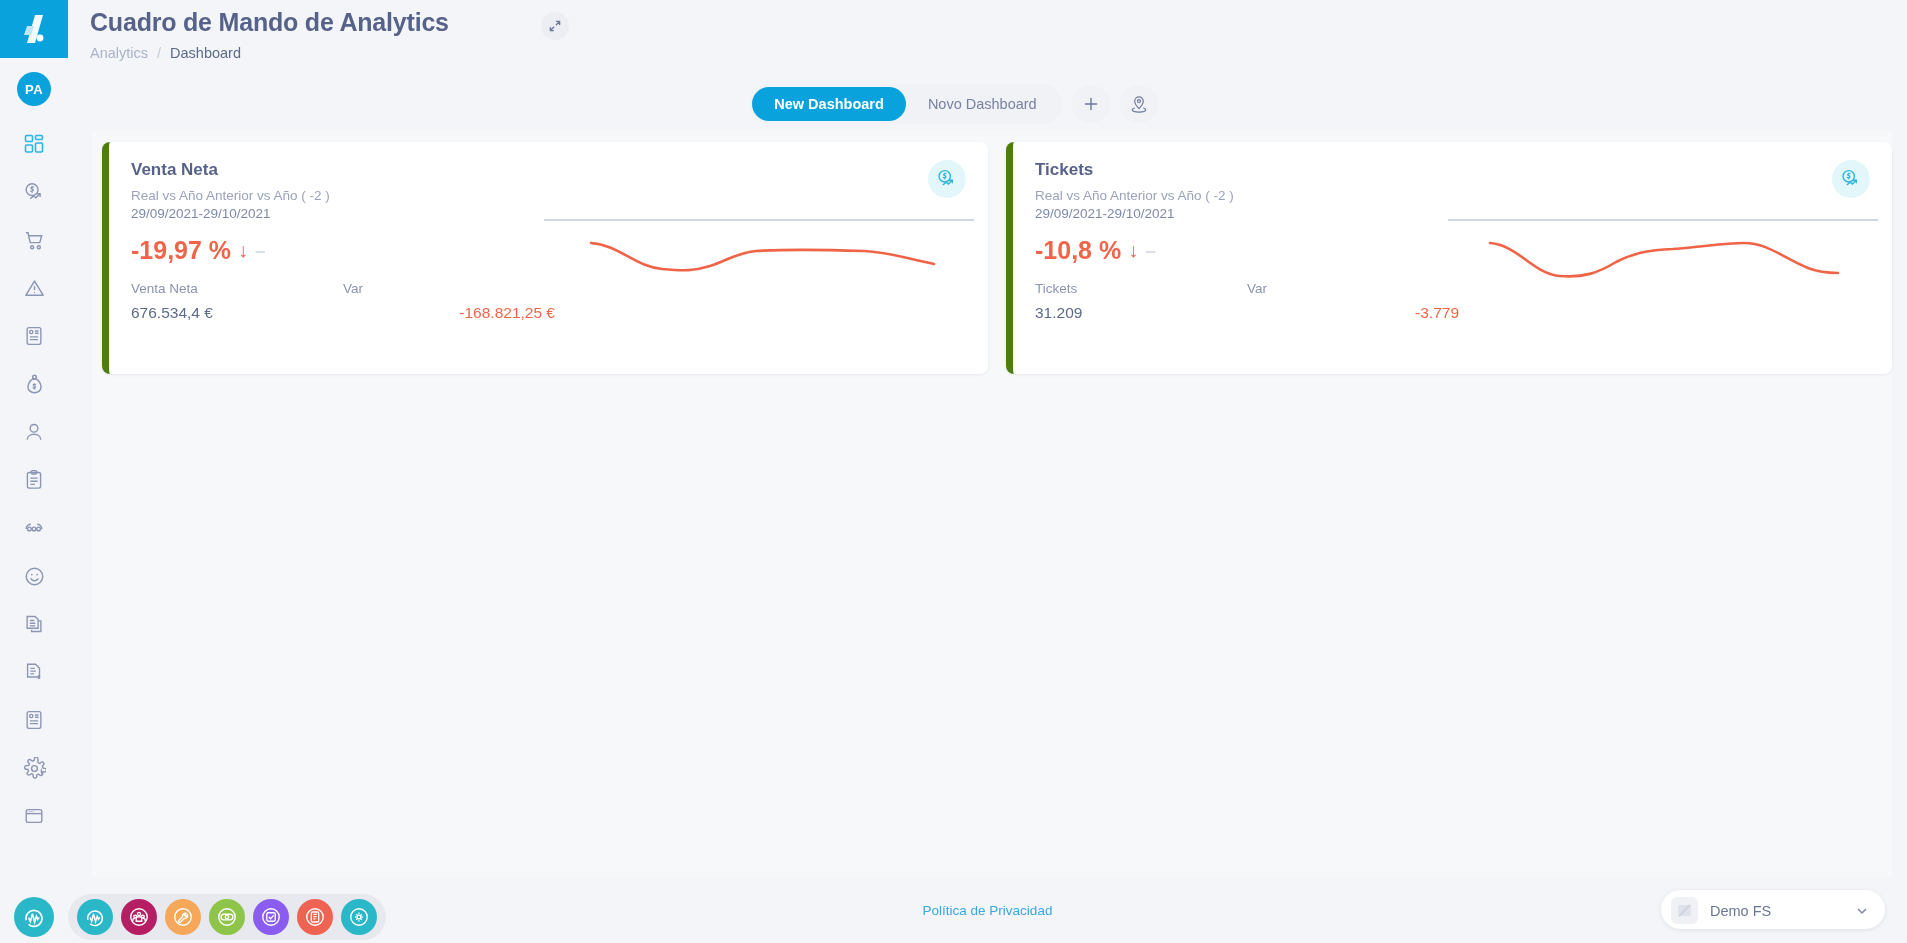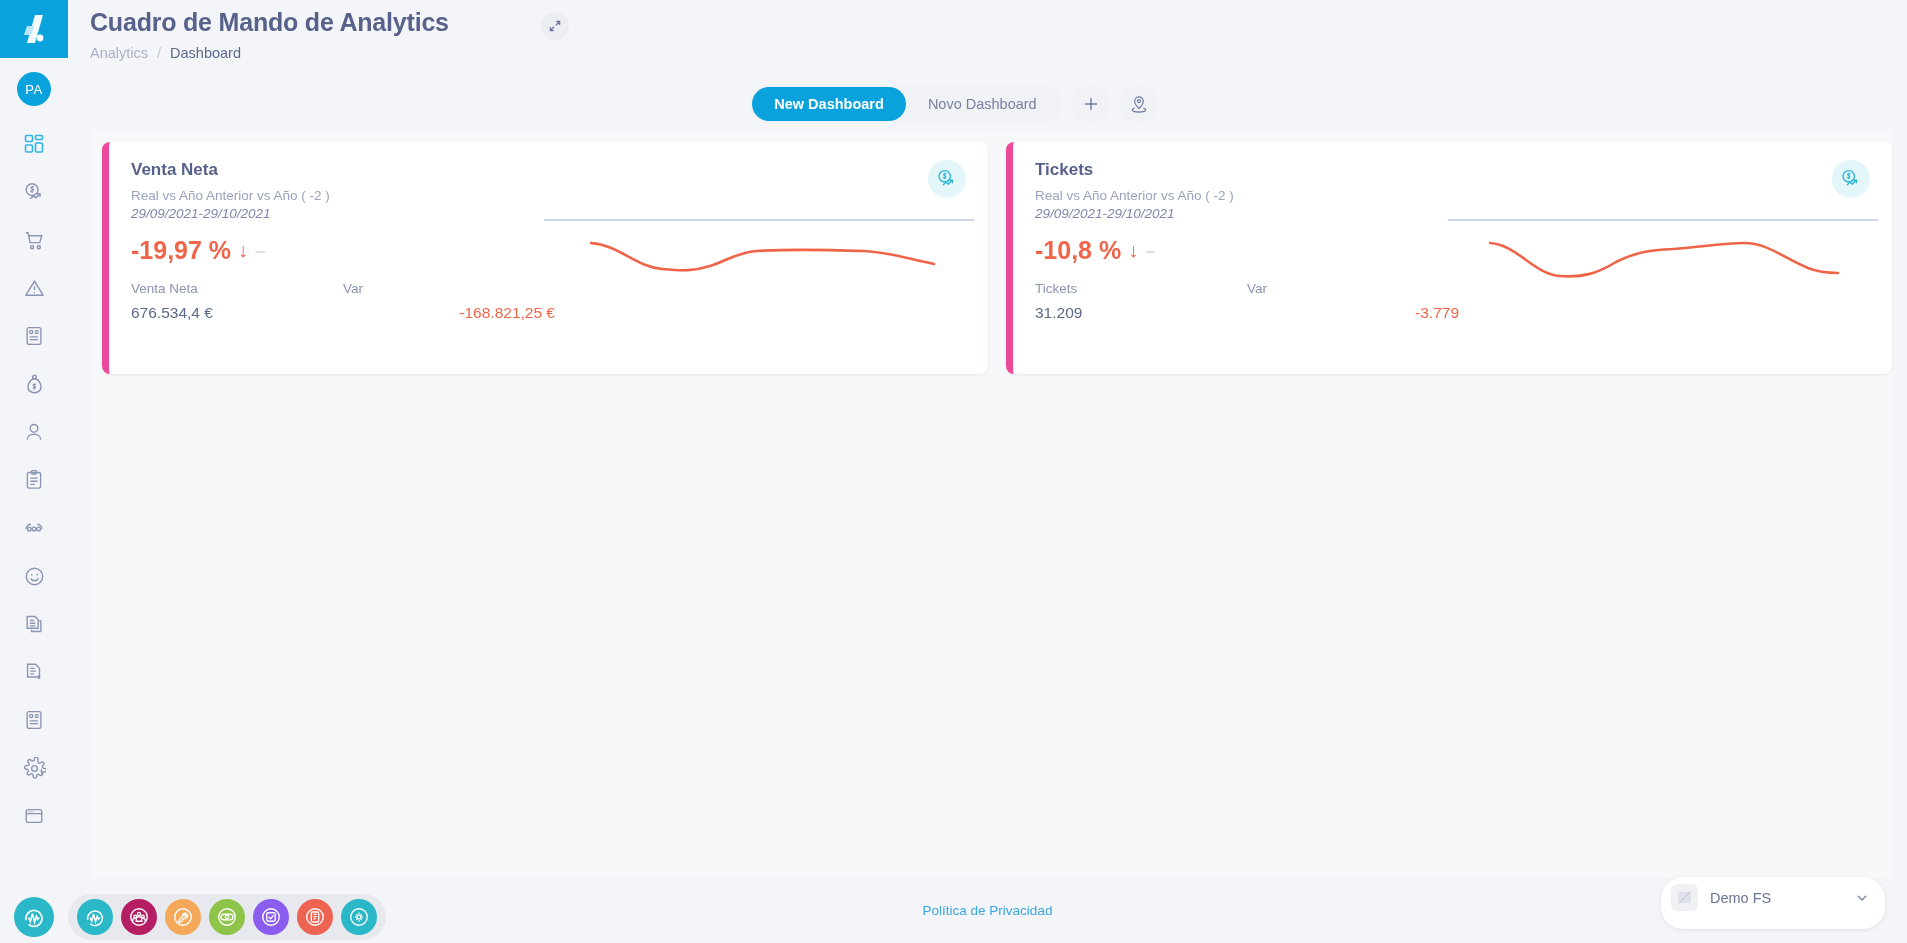--- a/index.html
+++ b/index.html
@@ -21,21 +21,21 @@
   }
   #logo-tile {
     width: 68px; height: 58px; background: #09a2dd;
     display: flex; align-items: center; justify-content: center;
   }
   #logo-tile svg { display:block; }
   #avatar-wrap { height: 62px; display:flex; align-items:center; justify-content:center; }
   #avatar {
     width: 34px; height: 34px; border-radius: 50%;
     background: #09a2dd; color: #fff;
-    font-size: 13px; font-weight: normal; letter-spacing: .5px;
+    font-size: 13px; font-weight: bold; letter-spacing: .5px;
     display: flex; align-items: center; justify-content: center;
   }
   .nav-list { display:flex; flex-direction:column; align-items:center; gap: 0; }
   .nav-item {
     width: 68px; height: 48px;
     display: flex; align-items: center; justify-content: center;
     cursor: pointer;
   }
   .nav-item svg { stroke: #8b95b4; }
   .nav-item.active svg { stroke: #2bb5e8; }
@@ -105,28 +105,28 @@
     width: 1800px; height: 748px;
     background: #f7f8fa; border-radius: 4px;
   }
   #cards { position:absolute; left: 10px; top: 12px; display:flex; gap: 18px; }
 
   .card {
     position: relative;
     width: 886px; height: 232px;
     background: #ffffff;
     border-radius: 8px;
-    border-left: 7px solid #ec4899;
+    border-left: 7px solid #4d7c0f;
     box-shadow: 0 1px 3px rgba(80,95,130,.10);
     overflow: hidden;
   }
   .card-body { position:absolute; left: 22px; top: 18px; }
   .card-title { font-size: 17px; font-weight: bold; color: #57628a; }
   .card-sub { font-size: 13.5px; color: #9aa3bc; margin-top: 7px; line-height: 1.35; }
-  .card-date { font-size: 13.5px; color: #7d89a8; line-height: 1.35; font-style: italic; }
+  .card-date { font-size: 13.5px; color: #7d89a8; line-height: 1.35; }
   .card-kpi {
     margin-top: 13px; display:flex; align-items:center; gap: 7px;
     font-size: 25px; font-weight: bold; color: #f06449;
   }
   .kpi-arrow { font-size: 20px; font-weight: normal; }
   .kpi-dash { color: #d9dde6; font-size: 19px; }
   .card-metrics { margin-top: 16px; display:flex; }
   .metric { width: 212px; }
   .metric-label { font-size: 13.5px; color: #8a94b0; }
   .metric-value { font-size: 15.5px; color: #5c6b8a; margin-top: 8px; }
@@ -145,21 +145,21 @@
     position:absolute; left: 68px; right: 0; bottom: 22px;
     text-align: center; line-height: 1.45; margin-top: 16px;
   }
   #privacy-link { font-size: 13.5px; color: #39a7e0; cursor: pointer; }
   #copyright { font-size: 13.5px; color: #6f7b98; }
 
   
   #org-select {
     position:absolute; right: 22px; bottom: 14px;
     display:flex; align-items:center; gap: 12px;
-    background: #fff; border-radius: 22px; padding: 7px 16px 18px 10px;
+    background: #fff; border-radius: 22px; padding: 7px 16px 5px 10px;
     box-shadow: 0 1px 4px rgba(80,95,130,.13);
     cursor: pointer; min-width: 224px;
   }
   #org-icon {
     width: 27px; height: 27px; border-radius: 6px; background: #f0f1f5;
     display:flex; align-items:center; justify-content:center;
   }
   #org-name { font-size: 14.5px; color: #6a7695; flex: 1; }
 </style>
 </head>

